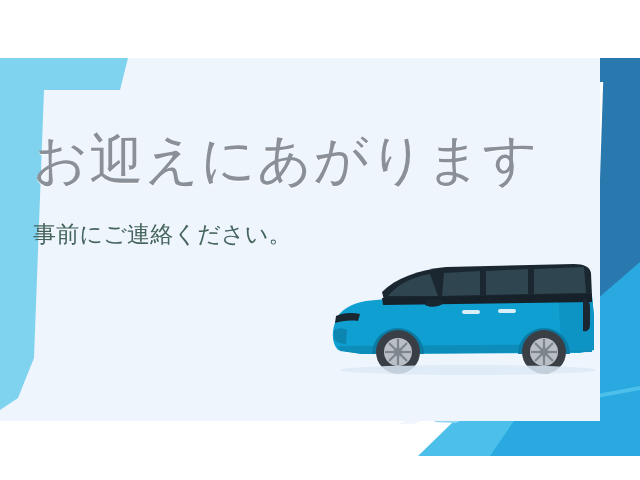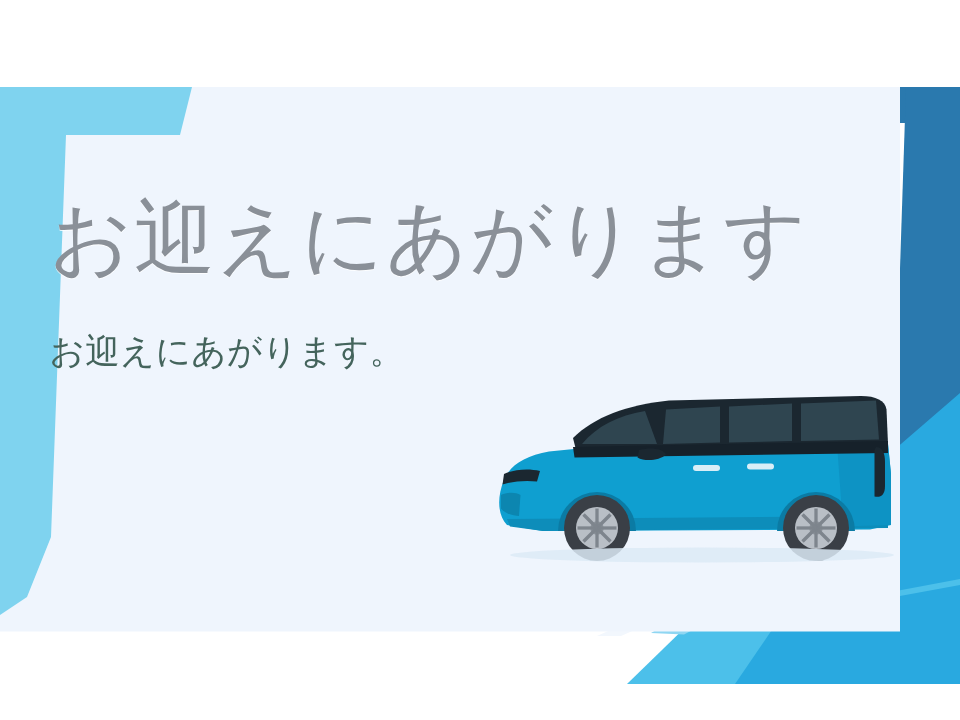--- a/index.html
+++ b/index.html
@@ -111,21 +111,21 @@
 
   <div class="panel"></div>
 
   <svg class="left-bracket" viewBox="0 0 140 363" preserveAspectRatio="none" aria-hidden="true">
     <polygon points="0,0 128,0 120,32 44,32 34,300 18,340 0,352" fill="#7fd3ef"></polygon>
   </svg>
 
   <div class="text-block">
     <div class="headline">お迎えにあがります</div>
     <div class="subcopy">
-      <span class="line">お迎えにあがります。</span>
+      <span class="line">事前にご連絡ください。</span>
     </div>
   </div>
 
   <svg class="car" viewBox="0 0 292 120" preserveAspectRatio="none" aria-hidden="true">
 
     <path d="M60,34 C74,20 96,12 124,9 L252,6 C262,6 268,9 269,15 L270,38 L62,42 Z" fill="#1b2730"></path>
 
     <path d="M14,62 C18,52 28,46 44,43 L64,41 L270,38 L272,58 L272,92 L258,95
              L40,96 L16,92 C10,86 9,74 14,62 Z" fill="#0f9fd0"></path>
 

